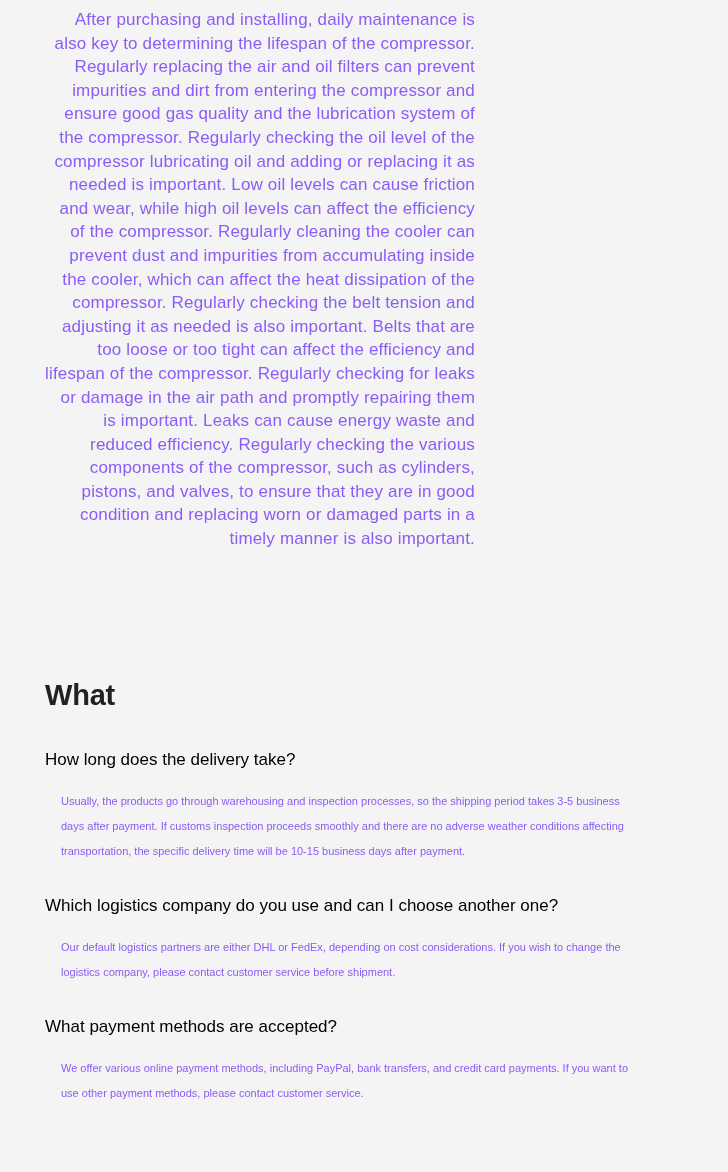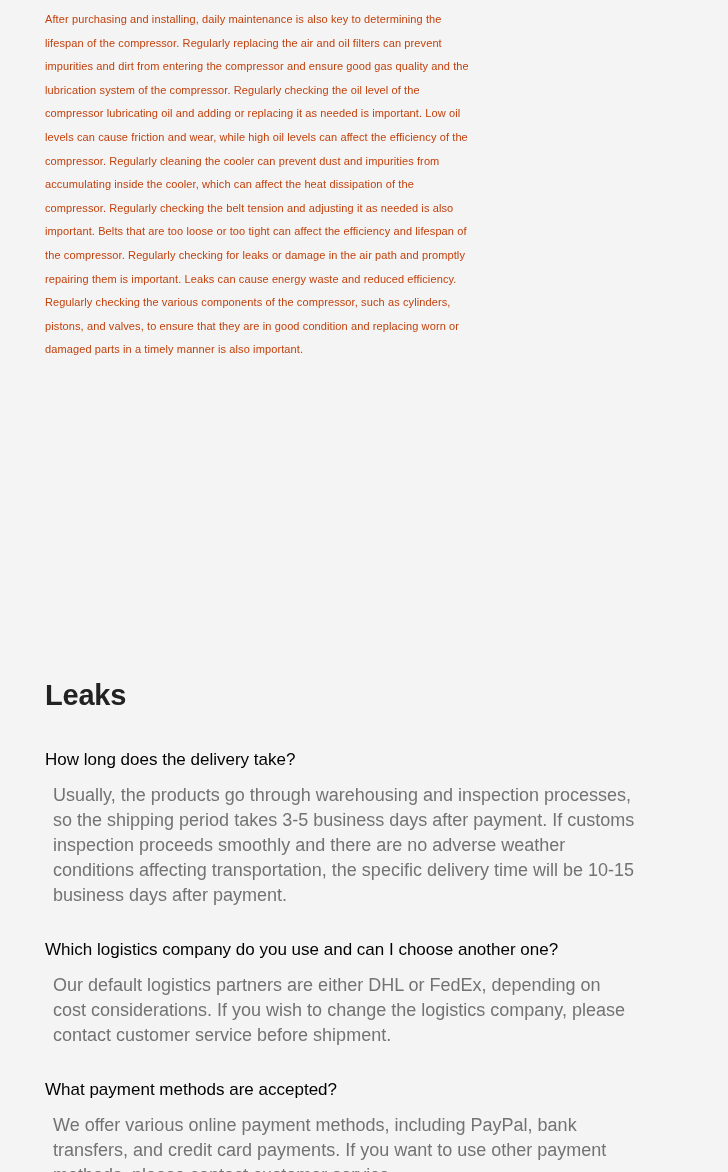--- a/index.html
+++ b/index.html
@@ -23,24 +23,24 @@
   }
 
   
   .intro-block {
     position: absolute;
     left: 45px;
     top: 8px;
     width: 430px;
   }
   .intro-paragraph {
-    font-size: 11px;
+    font-size: 17px;
     line-height: 23.6px;
-    color: #c2410c;
-    text-align: left;
+    color: #8b5cf6;
+    text-align: right;
     margin: 0;
     letter-spacing: 0.01em;
   }
 
   
   .faq-section {
     position: absolute;
     left: 45px;
     top: 680px;
     width: 600px;
@@ -58,38 +58,38 @@
   }
   .faq-question {
     font-size: 17px;
     font-weight: normal;
     color: #000000;
     line-height: 27px;
     margin: 0 0 10px 0;
     max-width: 520px;
   }
   .faq-answer {
-    font-size: 18px;
+    font-size: 11px;
     line-height: 25px;
-    color: #737373;
-    margin: 8px;
+    color: #8b5cf6;
+    margin: 16px;
     max-width: 596px;
   }
 </style>
 </head>
 <body>
 
 <div class="page">
 
   <section class="intro-block">
     <p class="intro-paragraph">After purchasing and installing, daily maintenance is also key to determining the lifespan of the compressor. Regularly replacing the air and oil filters can prevent impurities and dirt from entering the compressor and ensure good gas quality and the lubrication system of the compressor. Regularly checking the oil level of the compressor lubricating oil and adding or replacing it as needed is important. Low oil levels can cause friction and wear, while high oil levels can affect the efficiency of the compressor. Regularly cleaning the cooler can prevent dust and impurities from accumulating inside the cooler, which can affect the heat dissipation of the compressor. Regularly checking the belt tension and adjusting it as needed is also important. Belts that are too loose or too tight can affect the efficiency and lifespan of the compressor. Regularly checking for leaks or damage in the air path and promptly repairing them is important. Leaks can cause energy waste and reduced efficiency. Regularly checking the various components of the compressor, such as cylinders, pistons, and valves, to ensure that they are in good condition and replacing worn or damaged parts in a timely manner is also important.</p>
   </section>
 
   <section class="faq-section">
-    <h2 class="faq-title">Leaks</h2>
+    <h2 class="faq-title">What</h2>
 
     <div class="faq-item">
       <h3 class="faq-question">How long does the delivery take?</h3>
       <p class="faq-answer">Usually, the products go through warehousing and inspection processes, so the shipping period takes 3-5 business days after payment. If customs inspection proceeds smoothly and there are no adverse weather conditions affecting transportation, the specific delivery time will be 10-15 business days after payment.</p>
     </div>
 
     <div class="faq-item">
       <h3 class="faq-question">Which logistics company do you use and can I choose another one?</h3>
       <p class="faq-answer">Our default logistics partners are either DHL or FedEx, depending on cost considerations. If you wish to change the logistics company, please contact customer service before shipment.</p>
     </div>

